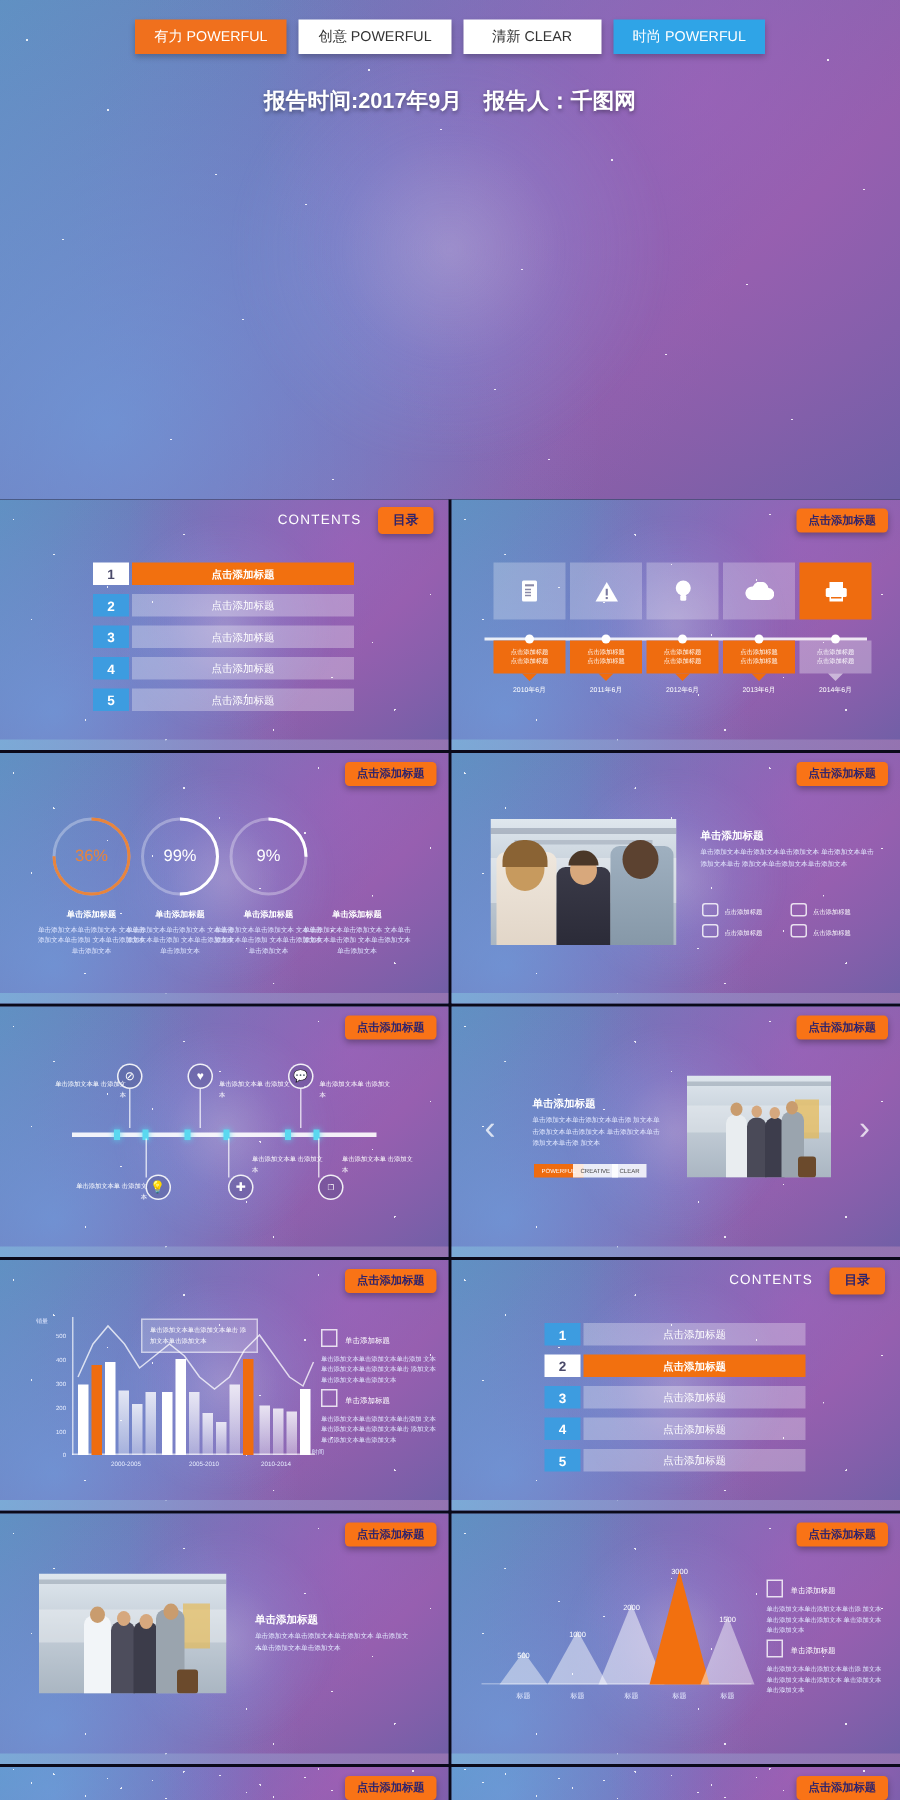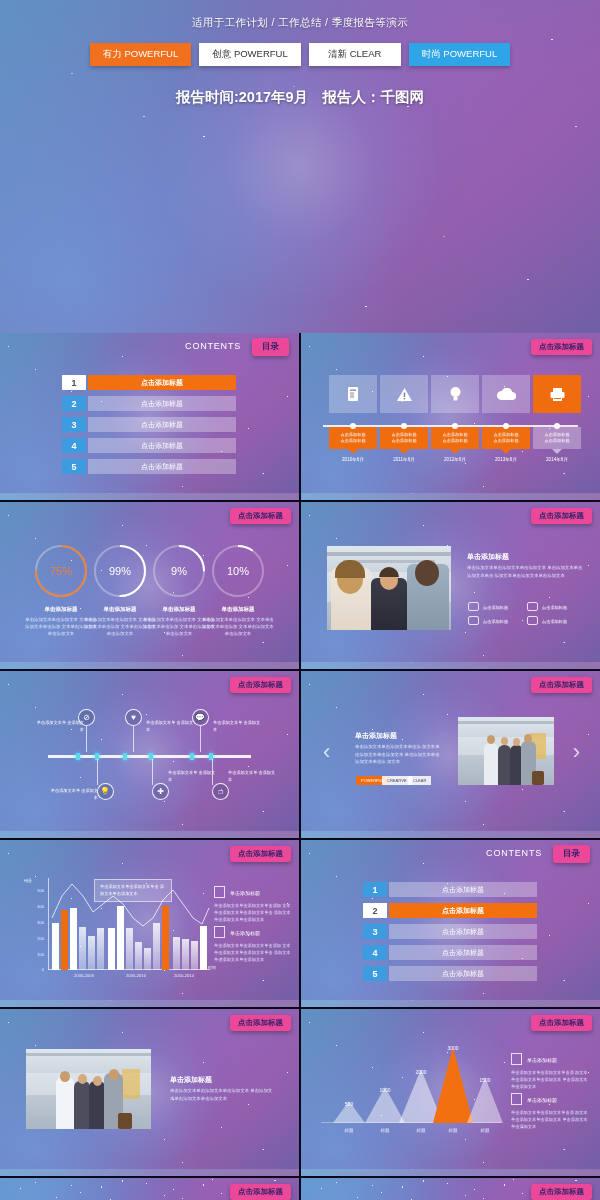--- a/index.html
+++ b/index.html
@@ -69,21 +69,21 @@
   .tag.blue   { background:#2fa4e7; color:#fff; }
   .byline { margin-top:22px; color:#fff; font-size:14.5px; font-weight:bold; text-shadow:0 1px 3px rgba(0,0,0,.4); }
 
   
   #grid { position:relative; width:600px; height:867px; }
   .slide { position:absolute; width:299px; height:167px; overflow:hidden; background:#55608f; }
   .slide .content { position:absolute; inset:0; }
   .bar { position:absolute; left:0; right:0; bottom:0; height:7px; background:linear-gradient(90deg,#7fb4da,#8f8fc7,#a07ab4); opacity:.75; }
 
   .pill {
-    position:absolute; right:8px; top:6px; background:#ec4899; color:#31246b;
+    position:absolute; right:8px; top:6px; background:#f97316; color:#31246b;
     font-size:7.5px; font-weight:bold; padding:3px 8px; border-radius:3px;
     box-shadow:0 2px 4px rgba(0,0,0,.3); white-space:nowrap;
   }
   .contents-label { position:absolute; right:58px; top:8px; color:#fff; font-size:9px; letter-spacing:.8px; }
   .pill.mulu { right:10px; top:5px; font-size:8.5px; padding:3px 10px; }
 
   
   .crow { position:absolute; left:62px; display:flex; align-items:center; height:15px; }
   .cnum {
     width:24px; height:15px; display:flex; align-items:center; justify-content:center;
@@ -171,21 +171,20 @@
   .axlab { position:absolute; font-size:4px; color:#dfe6ff; }
 </style>
 </head>
 <body>
 
 <div id="hero">
   <div class="galaxy"></div>
   <div class="nebula"></div>
   <div class="stars"></div>
   <div class="hero-inner">
-    <div class="subtitle">适用于工作计划 / 工作总结 / 季度报告等演示</div>
     <div class="tagrow">
       <div class="tag orange">有力 POWERFUL</div>
       <div class="tag">创意 POWERFUL</div>
       <div class="tag">清新 CLEAR</div>
       <div class="tag blue">时尚 POWERFUL</div>
     </div>
     <div class="byline">报告时间:2017年9月　报告人：千图网</div>
   </div>
 </div>
 
@@ -324,21 +323,21 @@
       <div class="nebula"></div>
       <div class="stars"></div>
     <div class="content">
       <div class="pill">点击添加标题</div>
 
       <div class="donut" style="left:34px">
         <svg width="54" height="54" viewBox="0 0 54 54" style="position:absolute;inset:0">
           <circle cx="27" cy="27" r="25" fill="none" stroke="rgba(255,255,255,.30)" stroke-width="2"></circle>
           <circle cx="27" cy="27" r="25" fill="none" stroke="#e8843c" stroke-width="2" stroke-dasharray="117.8 39.3" transform="rotate(-90 27 27)"></circle>
         </svg>
-        <div class="val accent">75%</div>
+        <div class="val accent">36%</div>
       </div>
       <div class="dcap" style="left:25px">
         <div class="t">单击添加标题</div>
         <div class="p">单击添加文本单击添加文本 文本单击添加文本单击添加 文本单击添加文本 单击添加文本</div>
       </div>
 
       <div class="donut" style="left:93px">
         <svg width="54" height="54" viewBox="0 0 54 54" style="position:absolute;inset:0">
           <circle cx="27" cy="27" r="25" fill="none" stroke="rgba(255,255,255,.30)" stroke-width="2"></circle>
           <circle cx="27" cy="27" r="25" fill="none" stroke="#ffffff" stroke-width="2" stroke-dasharray="78.5 78.5" transform="rotate(-90 27 27)"></circle>
@@ -355,27 +354,20 @@
           <circle cx="27" cy="27" r="25" fill="none" stroke="rgba(255,255,255,.30)" stroke-width="2"></circle>
           <circle cx="27" cy="27" r="25" fill="none" stroke="#ffffff" stroke-width="2" stroke-dasharray="39.3 117.8" transform="rotate(-90 27 27)"></circle>
         </svg>
         <div class="val">9%</div>
       </div>
       <div class="dcap" style="left:143px">
         <div class="t">单击添加标题</div>
         <div class="p">单击添加文本单击添加文本 文本单击添加文本单击添加 文本单击添加文本 单击添加文本</div>
       </div>
 
-      <div class="donut" style="left:211px">
-        <svg width="54" height="54" viewBox="0 0 54 54" style="position:absolute;inset:0">
-          <circle cx="27" cy="27" r="25" fill="none" stroke="rgba(255,255,255,.30)" stroke-width="2"></circle>
-          <circle cx="27" cy="27" r="25" fill="none" stroke="#ffffff" stroke-width="2" stroke-dasharray="15.7 141.4" transform="rotate(-90 27 27)"></circle>
-        </svg>
-        <div class="val">10%</div>
-      </div>
       <div class="dcap" style="left:202px">
         <div class="t">单击添加标题</div>
         <div class="p">单击添加文本单击添加文本 文本单击添加文本单击添加 文本单击添加文本 单击添加文本</div>
       </div>
     </div>
     <div class="bar"></div>
   </div>
 
   <div class="slide" style="left:301px;top:169px;">
     <div class="galaxy"></div>

